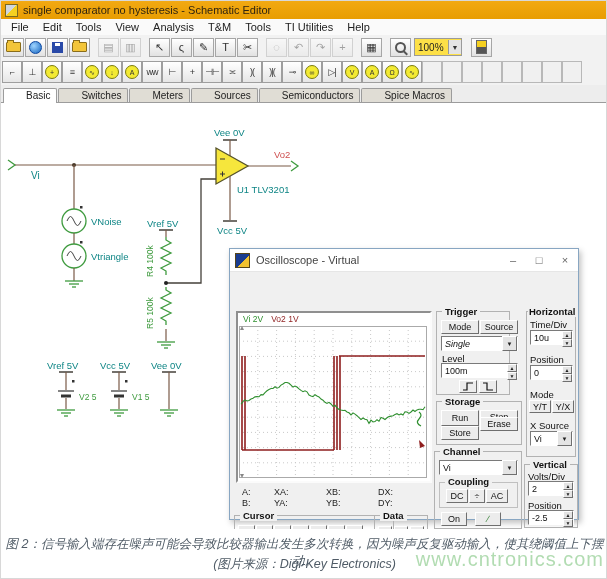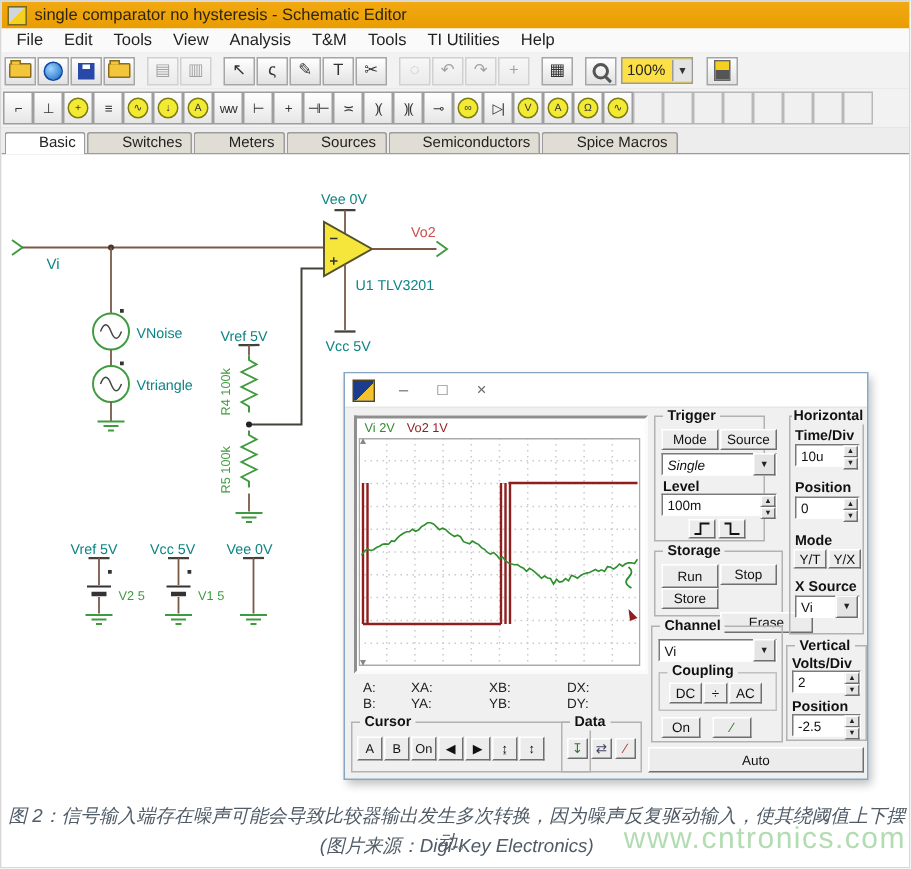--- a/index.html
+++ b/index.html
@@ -50,40 +50,40 @@
   .tab.active{background:#fff;position:relative;top:1px;padding-bottom:2px;}
   
   .canvas{position:absolute;left:0;top:102px;width:607px;height:426px;background:#fff;}
   
   .scope{position:absolute;left:228px;top:145px;width:350px;height:272px;background:#f0f0f0;
          border:1px solid #88a6c2;box-shadow:2px 3px 6px rgba(0,0,0,.25);box-sizing:border-box;}
   .scope-titlebar{height:22px;background:#fff;display:flex;align-items:center;padding-left:5px;border-bottom:1px solid #e6e6e6;}
   .scope-icon{width:13px;height:13px;background:linear-gradient(135deg,#1a3c8f 55%,#f2c230 45%);border:1px solid #55451a;margin-right:6px;}
   .scope-title{font-size:11px;color:#444;flex:1;}
   .winbtn{width:26px;height:20px;display:flex;align-items:center;justify-content:center;font-size:11px;color:#666;}
-  .scope-body{position:relative;height:248px;}
+  .scope-body{position:relative;height:248px;margin-top:34px;}
   .screen-frame{position:absolute;left:6px;top:5px;width:196px;height:172px;background:#fff;
                 border:2px solid;border-color:#8f8f8f #fbfbfb #fbfbfb #8f8f8f;box-sizing:border-box;}
   .screen-legend{position:absolute;left:5px;top:1px;font-size:8.5px;display:flex;gap:8px;}
   #scope-svg{position:absolute;left:1px;top:13px;}
   .readouts{position:absolute;left:12px;top:181px;display:grid;grid-template-columns:32px 52px 52px 44px;
             grid-auto-rows:11px;font-size:9px;color:#222;}
   .group{position:absolute;border:1px solid #b2b2b2;box-sizing:border-box;}
   .group > .glabel{position:absolute;top:-6px;left:5px;background:#f0f0f0;padding:0 3px;font-size:9.5px;font-weight:bold;color:#111;}
   .sbtn{border:1px solid;border-color:#fff #6f6f6f #6f6f6f #fff;background:#ececec;font-size:9px;color:#111;
         display:flex;align-items:center;justify-content:center;box-sizing:border-box;padding:0;font-family:"Liberation Sans",sans-serif;}
   .field{background:#fff;border:1px solid;border-color:#7a7a7a #fff #fff #7a7a7a;font-size:9px;color:#111;
          display:flex;align-items:center;box-sizing:border-box;}
   .field .fval{flex:1;padding-left:3px;}
   .spin{width:10px;display:flex;flex-direction:column;height:100%;}
   .spin span{flex:1;border:1px solid;border-color:#fff #6f6f6f #6f6f6f #fff;background:#e4e4e4;font-size:5px;
              display:flex;align-items:center;justify-content:center;color:#222;}
   .drop{width:13px;height:100%;border:1px solid;border-color:#fff #6f6f6f #6f6f6f #fff;background:#e4e4e4;
         font-size:6px;display:flex;align-items:center;justify-content:center;color:#222;}
-  .flabel{position:absolute;font-size:9.5px;font-weight:bold;color:#111;}
+  .flabel{position:absolute;font-size:9.5px;font-weight:normal;color:#111;}
   .auto-btn{position:absolute;left:202px;top:226px;width:144px;height:17px;}
   
   .caption{position:absolute;left:0;top:528px;width:607px;height:51px;background:#fff;}
   .cap1{position:absolute;top:7px;width:100%;text-align:center;font-size:12.5px;font-style:italic;color:#4f5b66;}
   .cap2{position:absolute;top:27px;width:100%;text-align:center;font-size:12.5px;font-style:italic;color:#4f5b66;}
   .watermark{position:absolute;right:4px;top:19px;font-size:20px;color:#b2dcb2;letter-spacing:1px;}
   svg text{font-family:"Liberation Sans",sans-serif;}
 </style>
 </head>
 <body>
@@ -376,20 +376,21 @@
           <line x1="159" y1="307" x2="177" y2="307"></line>
           <line x1="163" y1="310" x2="173" y2="310"></line>
           <line x1="166" y1="313" x2="170" y2="313"></line>
         </g>
     </svg>
 
     
     <div class="scope">
       <div class="scope-titlebar">
         <span class="scope-icon"></span>
+        <span class="scope-title">Oscilloscope - Virtual</span>
         <span class="winbtn">–</span>
         <span class="winbtn">□</span>
         <span class="winbtn">×</span>
       </div>
       <div class="scope-body">
 
         <div class="screen-frame">
           <div class="screen-legend">
             <span style="color: rgb(47, 143, 47);">Vi 2V</span>
               <span style="color: rgb(143, 31, 31);">Vo2 1V</span>
@@ -484,21 +485,21 @@
                 <polyline points="1,1 5,1 5,8 11,8" fill="none" stroke="#111" stroke-width="1.2"></polyline>
               </svg>
           </button>
         </div>
 
         <div class="group" style="left:206px;top:95px;width:86px;height:44px;">
           <span class="glabel">Storage</span>
           <button class="sbtn" style="position:absolute;left:4px;top:8px;width:38px;height:16px;">Run</button>
           <button class="sbtn" style="position:absolute;left:43px;top:8px;width:38px;height:14px;">Stop</button>
           <button class="sbtn" style="position:absolute;left:4px;top:24px;width:38px;height:14px;">Store</button>
-          <button class="sbtn" style="position:absolute;left:43px;top:40px;width:62px;height:14px;">Erase</button>
+          <button class="sbtn" style="position:absolute;left:43px;top:15px;width:38px;height:14px;">Erase</button>
         </div>
 
         <div class="group" style="left:204px;top:145px;width:88px;height:78px;">
           <span class="glabel">Channel</span>
           <div class="field" style="position:absolute;left:4px;top:8px;width:79px;height:15px;">
             <span class="fval">Vi</span>
             <span class="drop">▼</span>
           </div>
           <div class="group" style="left:4px;top:30px;width:79px;height:26px;border-color:#c0c0c0;">
             <span class="glabel" style="top:-7px;">Coupling</span>

